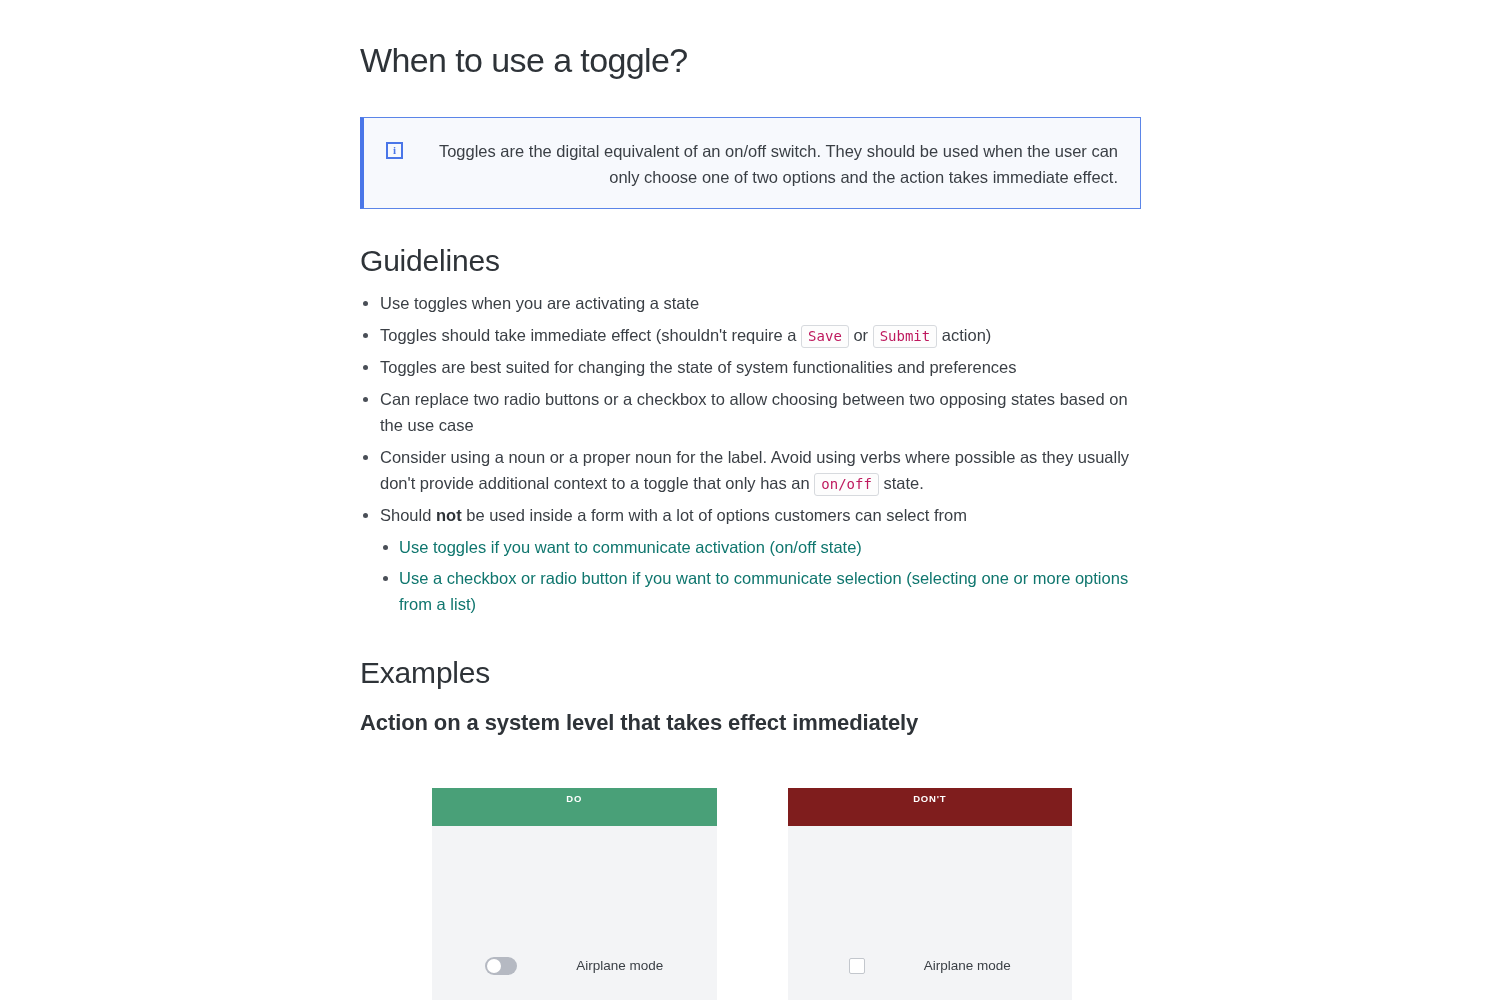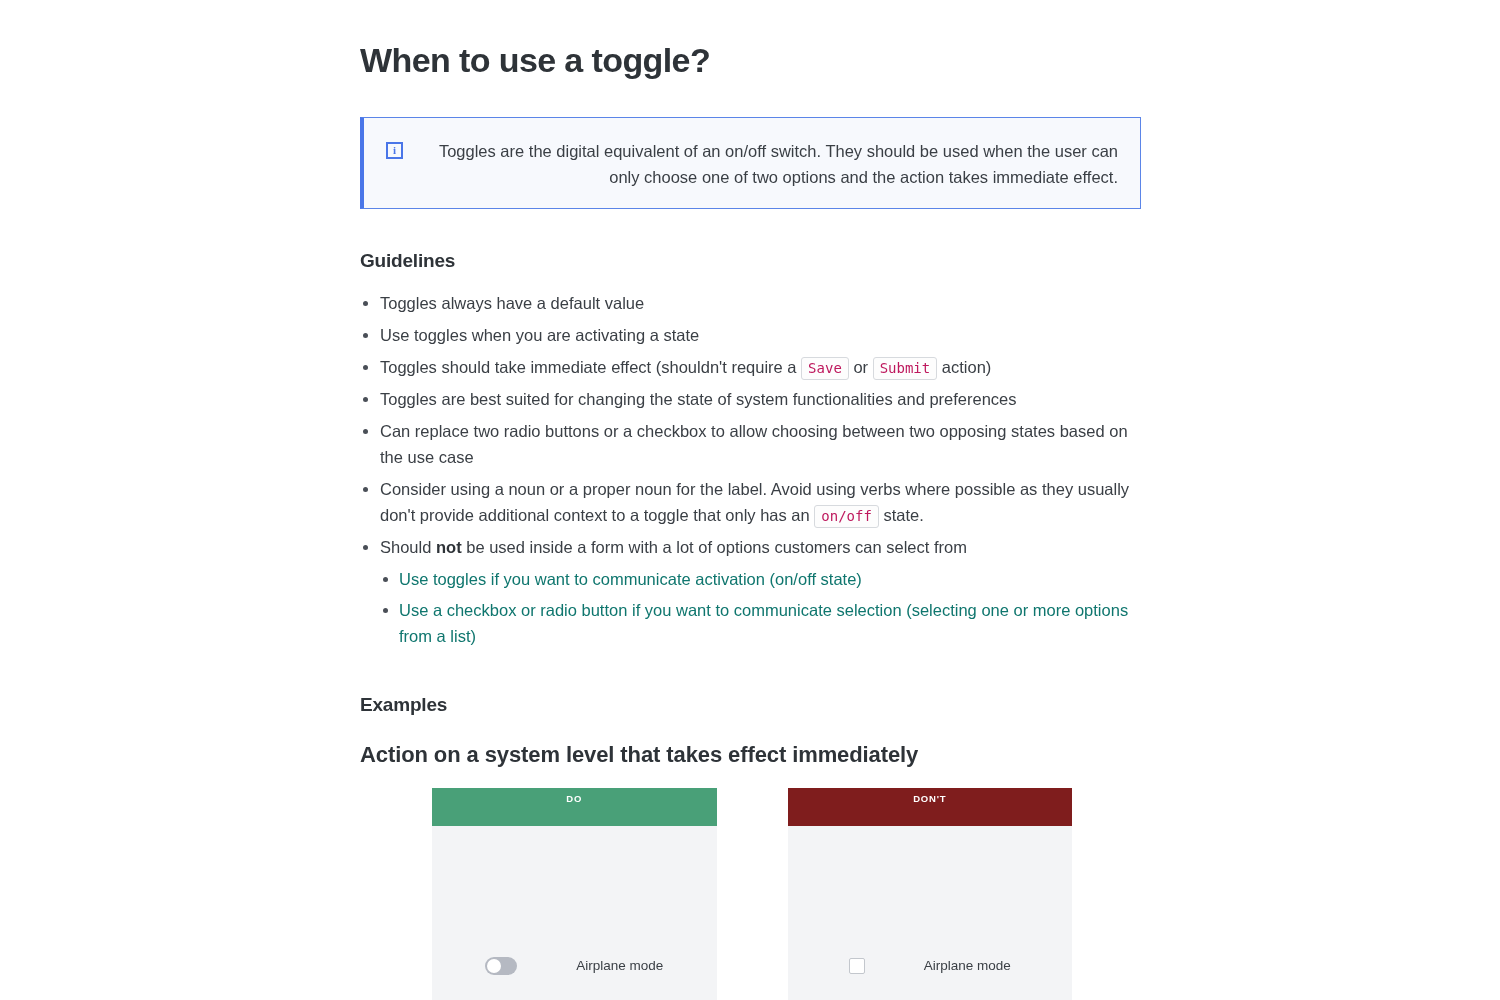--- a/index.html
+++ b/index.html
@@ -26,21 +26,21 @@
     position: absolute;
     left: 360px;
     top: 0;
     width: 780px;
   }
 
   
   .page-title {
     font-size: 34px;
     line-height: 40px;
-    font-weight: bold;
+    font-weight: normal;
     letter-spacing: -0.6px;
     color: #2e3338;
     margin: 40px 0 0 0;
   }
 
   
   .callout {
     margin-top: 37px;
     border: 1px solid #5b85e8;
     border-left: 4px solid #4a76e8;
@@ -70,23 +70,23 @@
   .callout-text {
     font-size: 16.5px;
     line-height: 26px;
     color: #3a3f45;
     max-width: 712px;
     text-align: right;
   }
 
   
   .h2 {
-    font-size: 19px;
+    font-size: 30px;
     line-height: 30px;
-    font-weight: bold;
+    font-weight: normal;
     color: #2e3338;
     letter-spacing: -0.2px;
   }
   .h2.guidelines { margin: 37px 0 0 0; }
   .h2.examples   { margin: 41px 0 0 0; }
   .h3 {
     font-size: 22px;
     line-height: 24px;
     font-weight: bold;
     color: #2e3338;
@@ -240,21 +240,20 @@
     <h1 class="page-title">When to use a toggle?</h1>
 
     <div class="callout">
       <div class="callout-icon">i</div>
       <div class="callout-text">Toggles are the digital equivalent of an on/off switch. They should be used when the user can only choose one of two options and the action takes immediate effect.</div>
     </div>
 
     <h2 class="h2 guidelines">Guidelines</h2>
 
     <ul class="guide">
-      <li>Toggles always have a default value</li>
       <li>Use toggles when you are activating a state</li>
       <li><span>Toggles should take immediate effect (shouldn't require a </span><code class="chip">Save</code><span> or </span><code class="chip">Submit</code><span> action)</span></li>
       <li>Toggles are best suited for changing the state of system functionalities and preferences</li>
       <li>Can replace two radio buttons or a checkbox to allow choosing between two opposing states based on the use case</li>
       <li><span>Consider using a noun or a proper noun for the label. Avoid using verbs where possible as they usually don't provide additional context to a toggle that only has an </span><code class="chip">on/off</code><span> state.</span></li>
       <li><span>Should </span><span class="strong">not</span><span> be used inside a form with a lot of options customers can select from</span>
         <ul class="sub">
           <li>Use toggles if you want to communicate activation (on/off state)</li>
           <li>Use a checkbox or radio button if you want to communicate selection (selecting one or more options from a list)</li>
         </ul>

